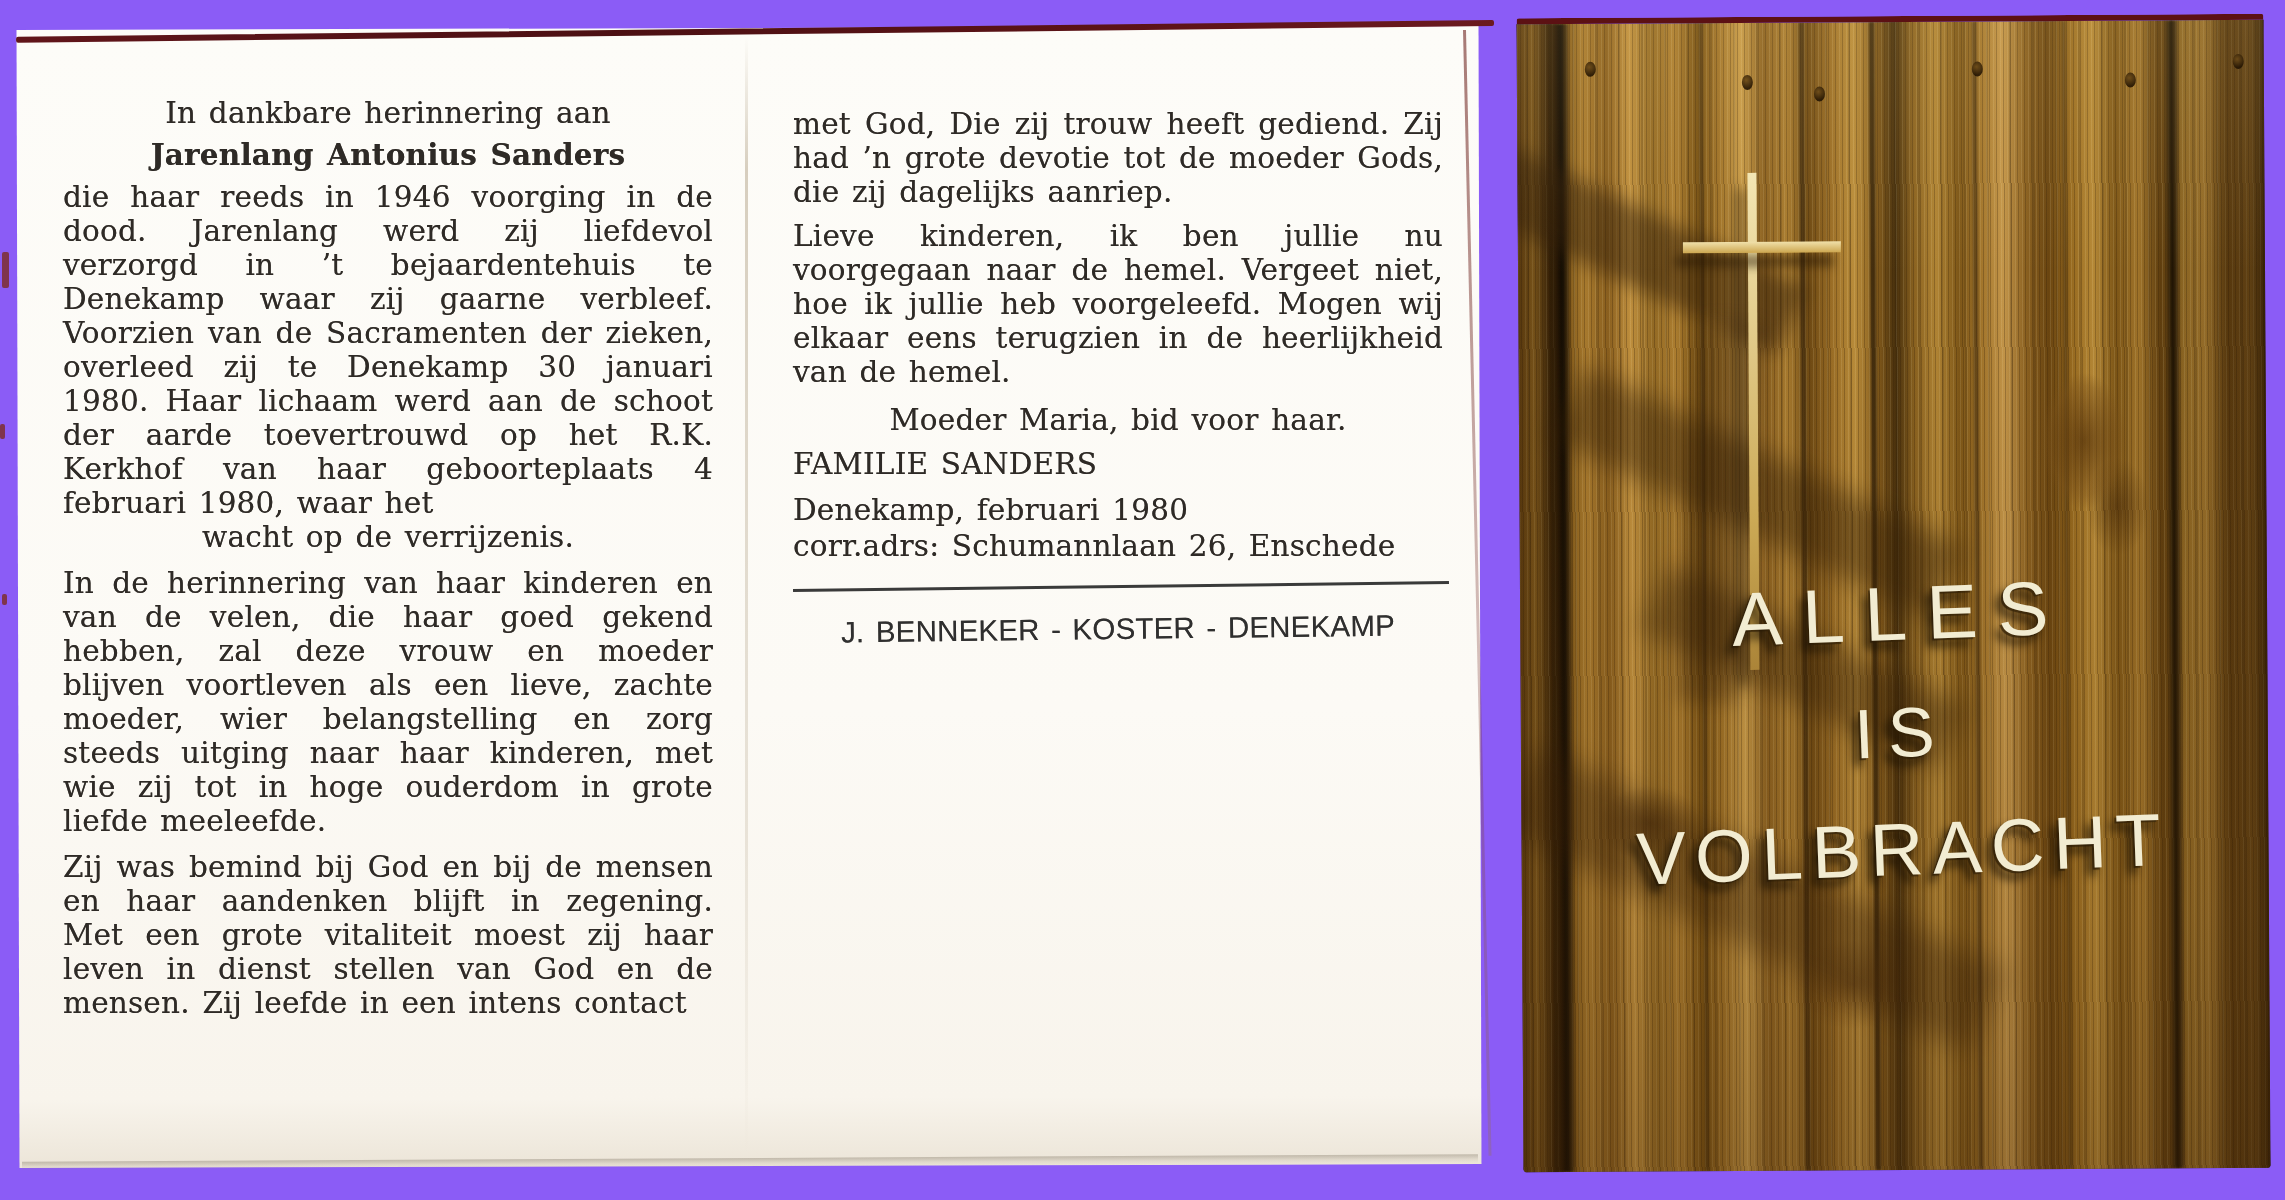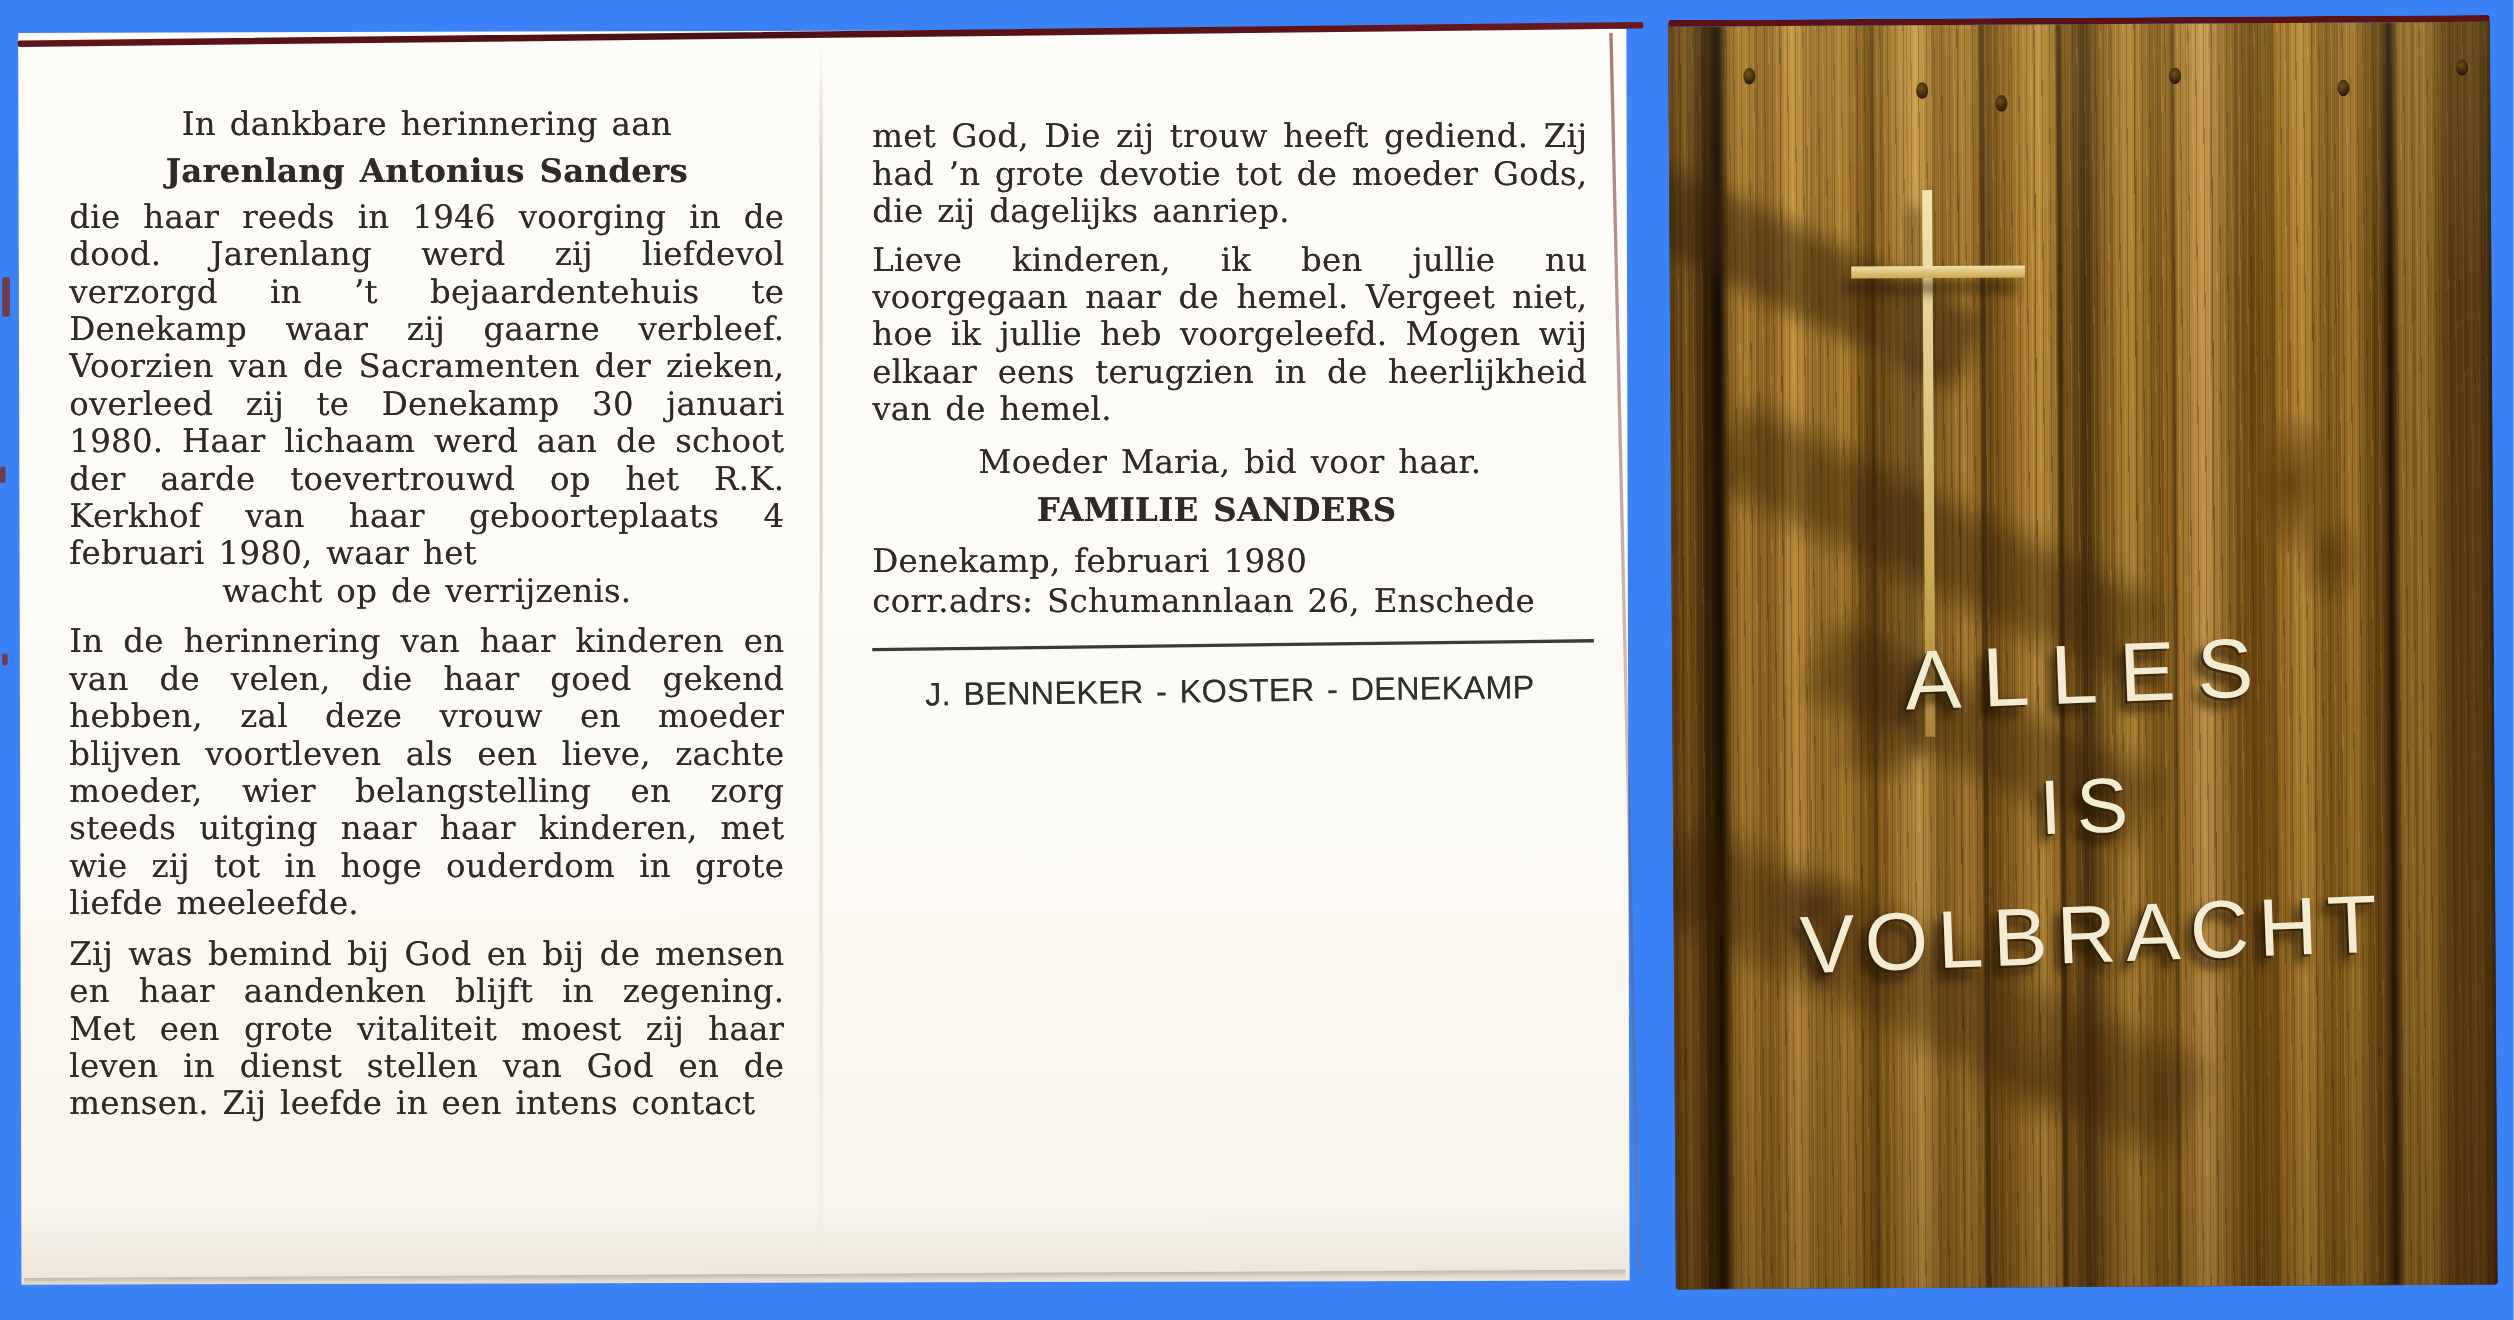--- a/index.html
+++ b/index.html
@@ -1,17 +1,17 @@
 <!DOCTYPE html>
 <html><head>
 <meta charset="utf-8">
 <style>
   html,body{margin:0;padding:0;}
   body{width:2285px;height:1200px;overflow:hidden;background:#ffffff;}
-  .scan{position:relative;width:2285px;height:1200px;background:#3b82f6;
+  .scan{position:relative;width:2285px;height:1200px;background:#8b5cf6;
         font-family:"DejaVu Serif","Liberation Serif",serif;color:#2e2a26;}
 
   
   .page-bg{position:absolute;left:18px;top:28px;width:1462px;height:1138px;
            background:linear-gradient(180deg,#fdfcf8 0%,#fcfaf5 60%,#f8f4ec 94%,#ece5d8 100%);
            transform:rotate(-0.15deg);}
   .top-edge{position:absolute;left:16px;top:20px;width:1478px;height:6px;border-radius:2px;
             background:linear-gradient(90deg,#61151a 0%,#4c1013 40%,#5c1317 75%,#6b1a1f 100%);
             transform:rotate(-0.65deg);transform-origin:right center;}
   .fold{position:absolute;left:745px;top:36px;width:3px;height:1118px;
@@ -34,21 +34,21 @@
         word-spacing:3px;text-shadow:0 0 0.6px rgba(48,42,36,0.65);}
   .just{text-align:justify;}
   .center{text-align:center;}
   .name{font-weight:bold;font-size:30.5px;letter-spacing:3px;margin-top:12px !important;}
   .spouse{font-weight:bold;letter-spacing:1px;margin-top:8px !important;}
   .mt10{margin-top:10px !important;}
   .mt8{margin-top:8px !important;}
   .mt12{margin-top:12px !important;}
   .prayer{margin-top:14px !important;}
   .thanks{margin-top:252px !important;}
-  .family{margin-top:10px !important;text-align:center;padding-right:24px;font-weight:bold;
+  .family{margin-top:10px !important;text-align:left;padding-right:24px;font-weight:normal;
           font-size:31px;letter-spacing:2.5px;}
   .place{margin-top:12px !important;}
   .addr{margin-top:2px !important;}
   .rule{margin-top:22px;width:656px;height:0;border-top:3px solid #3a3a3a;
         transform:rotate(-0.7deg);}
   .printer{margin-top:24px !important;font-family:"Liberation Sans","DejaVu Sans",sans-serif;
         font-size:23px;letter-spacing:2.5px;word-spacing:10px;color:#2f2f2f;text-align:center;
         transform:rotate(-0.7deg);}
 
   

